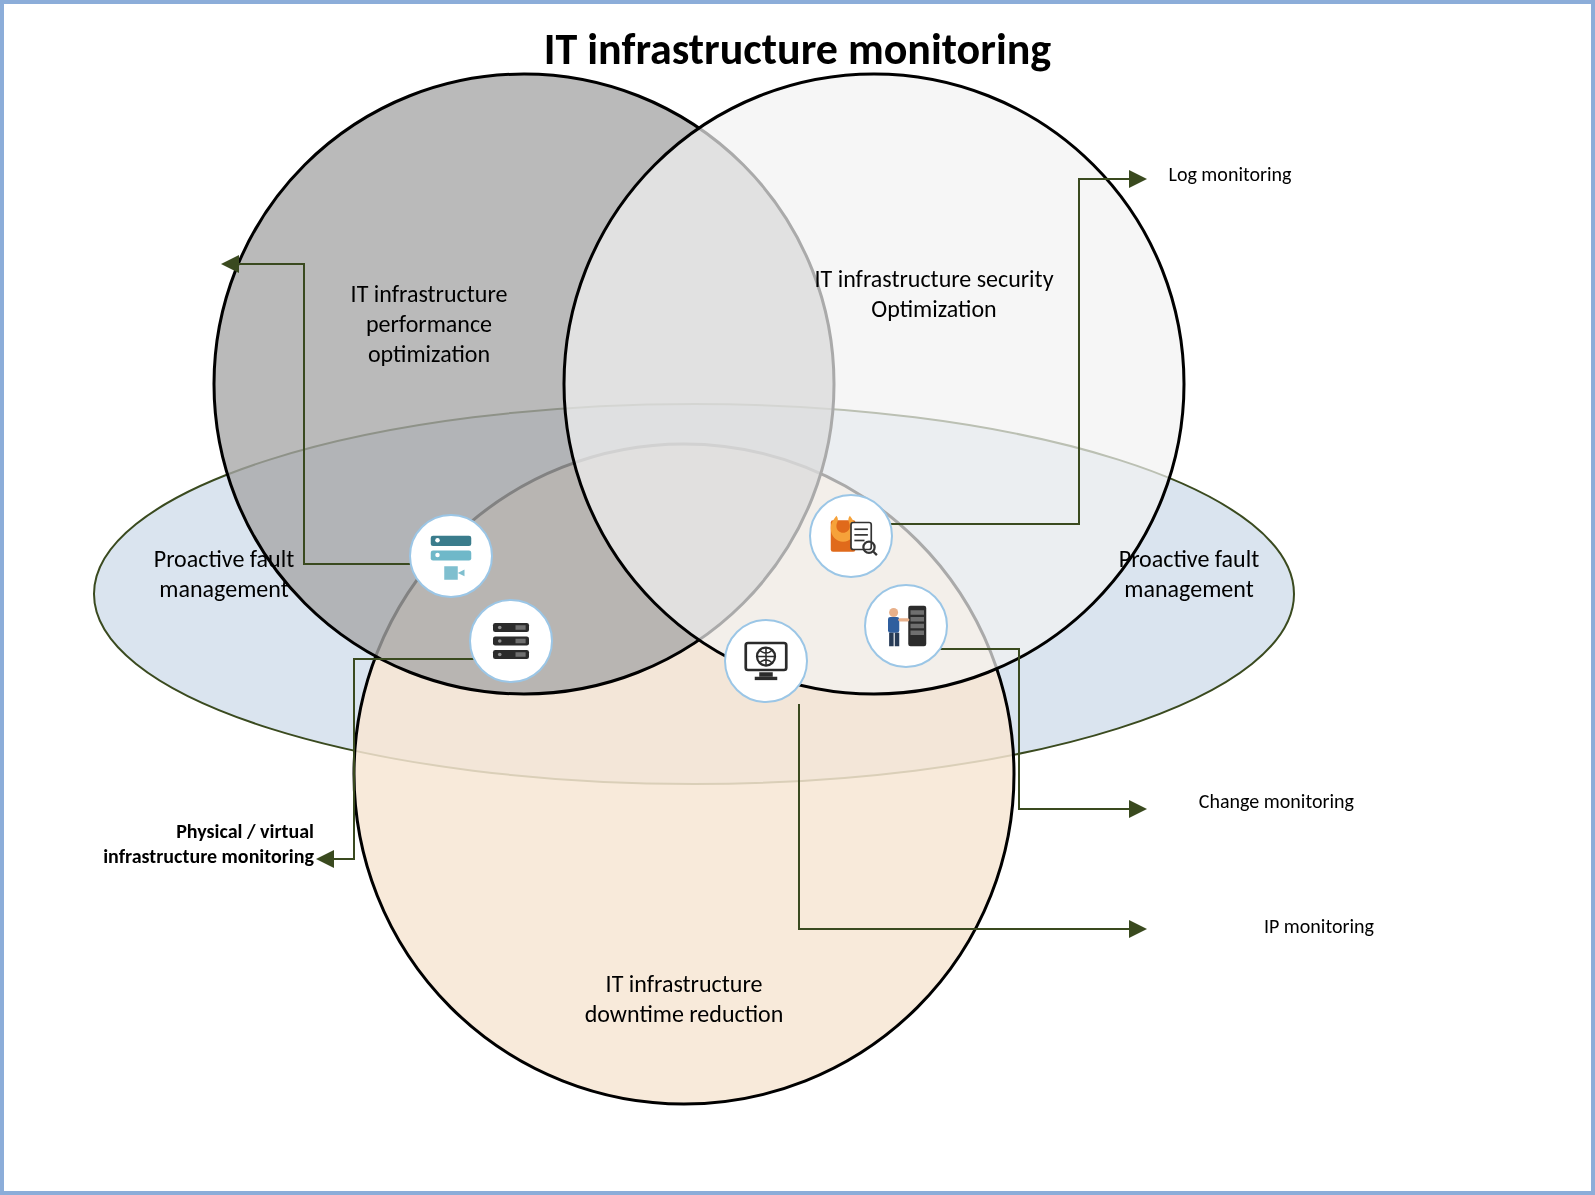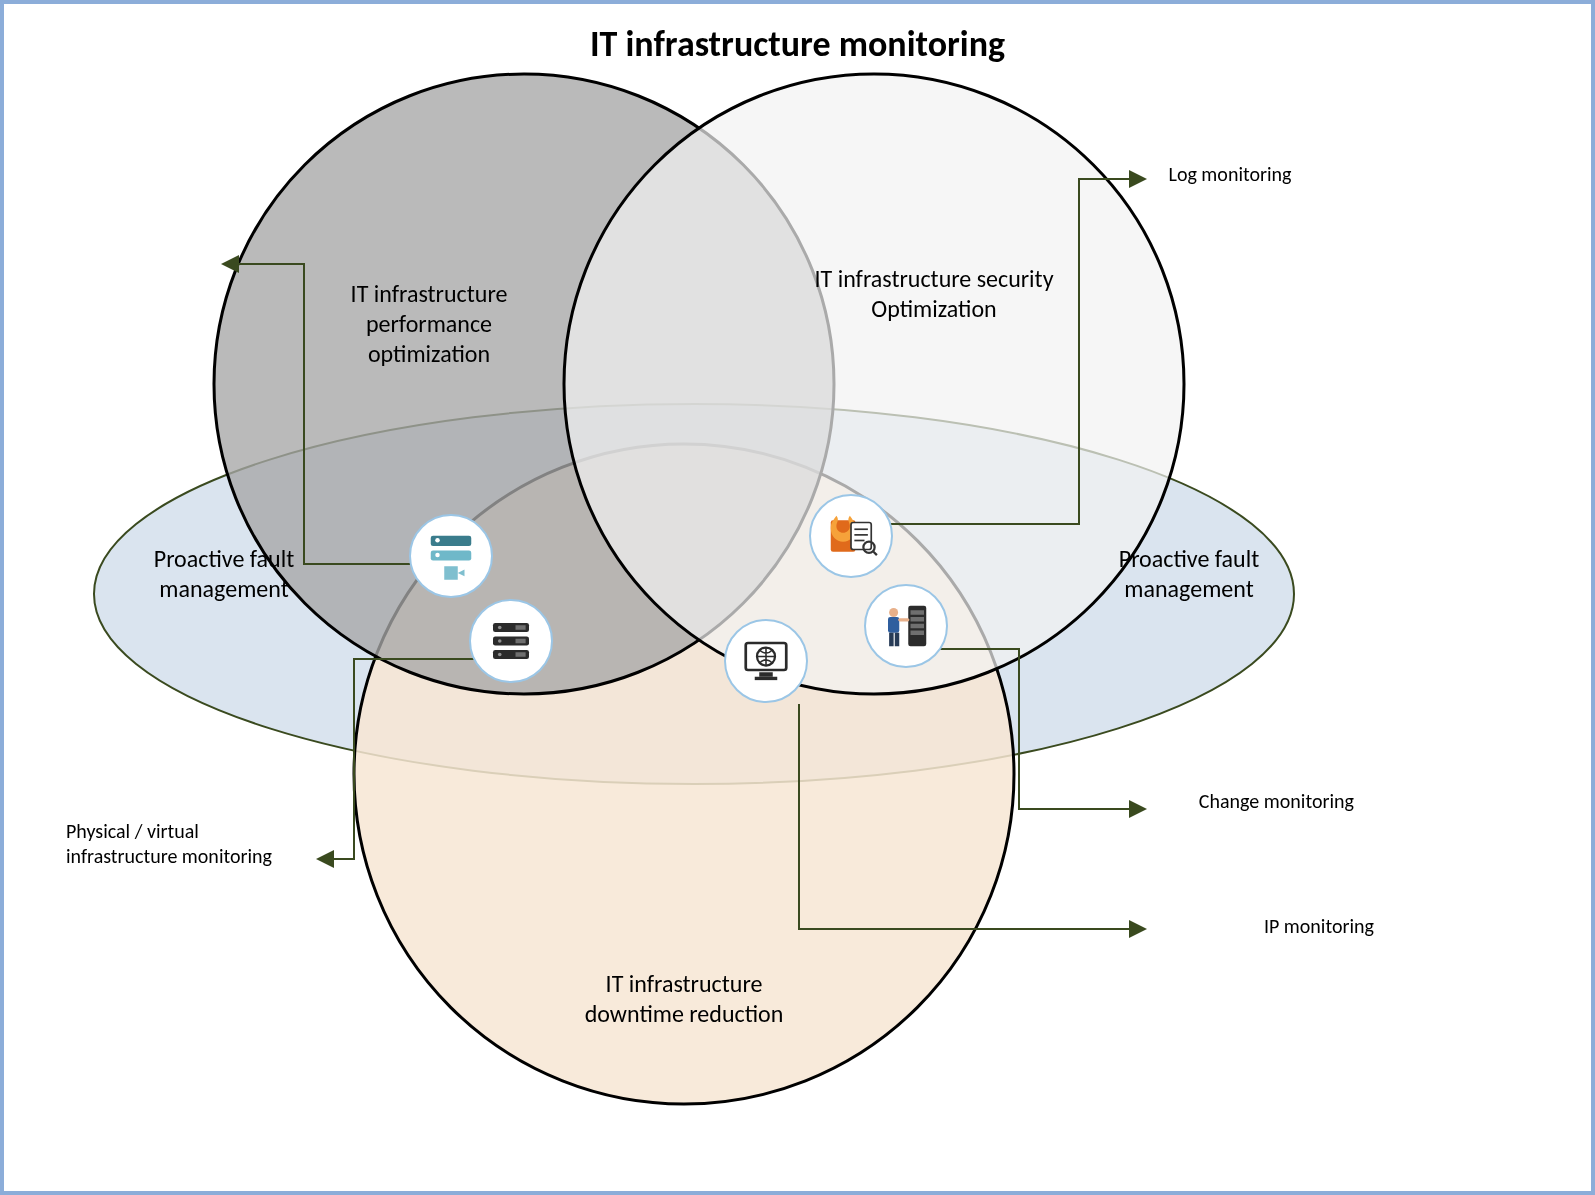--- a/index.html
+++ b/index.html
@@ -18,21 +18,21 @@
     border: 4px solid #8cadd9;
     position: relative;
     overflow: hidden;
   }
   .title {
     position: absolute;
     top: 18px;
     left: 0;
     right: 0;
     text-align: center;
-    font-size: 36px;
+    font-size: 44px;
     font-weight: 700;
   }
   svg.diagram {
     position: absolute;
     top: 0; left: 0;
     width: 1595px;
     height: 1195px;
   }
   .lbl {
     position: absolute;
@@ -105,21 +105,21 @@
   <div class="lbl" style="left:555px; top:965px; width:250px;">IT infrastructure downtime reduction</div>
 
   <div class="lbl" style="left:805px; top:260px; width:250px;">IT infrastructure security Optimization</div>
 
   <div class="lbl" style="left:120px; top:540px; width:200px;">Proactive fault management</div>
   <div class="lbl" style="left:1085px; top:540px; width:200px;">Proactive fault management</div>
 
 
   <div class="callout center" style="left:1146px; top:158px; width:160px;">Log monitoring</div>
 
-  <div class="callout center" style="left:62px; top:815px; width:240px; text-align:left;">Physical / virtual infrastructure monitoring</div>
+  <div class="callout center" style="left:70px; top:815px; width:240px; text-align:right;font-weight:bold;">Physical / virtual infrastructure monitoring</div>
 
   <div class="callout right" style="left:1150px; top:785px; width:200px;">Change monitoring</div>
 
   <div class="callout right" style="left:1150px; top:910px; width:220px;">IP monitoring</div>
 
   <div class="bubble" style="left:405px; top:510px;">
     <svg viewBox="0 0 48 48">
       <rect x="6" y="6" width="36" height="9" rx="2" fill="#3a7c8c"></rect>
       <rect x="6" y="19" width="36" height="9" rx="2" fill="#6fb8c9"></rect>
       <circle cx="12" cy="10" r="2" fill="#fff"></circle>

